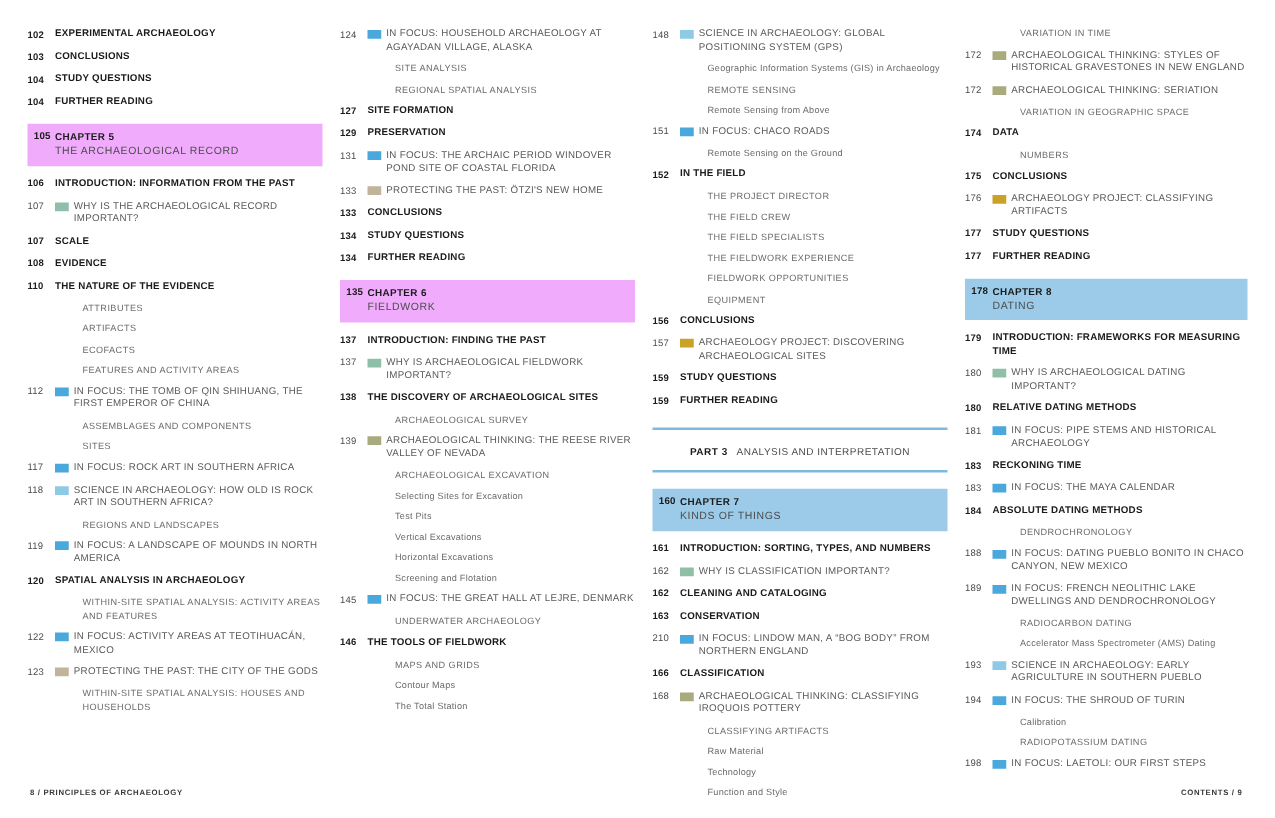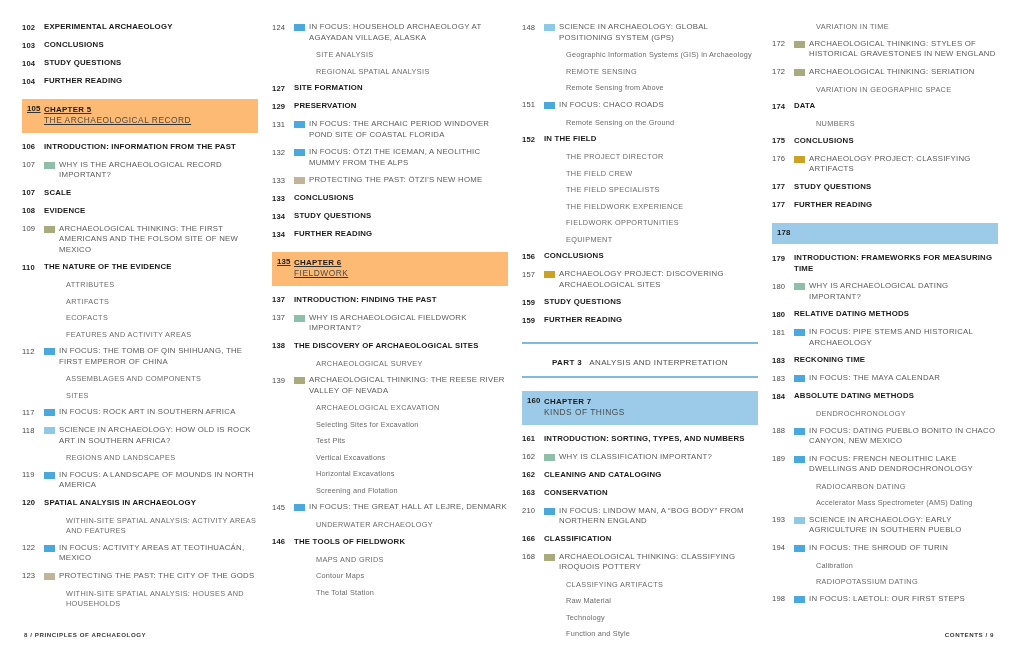--- a/index.html
+++ b/index.html
@@ -86,21 +86,21 @@
   }
   .chapter .ctitle { flex: 1 1 auto; }
   .chapter .cline1 {
     font-size: 7.9px; font-weight: bold; color: #1b1b1b;
     letter-spacing: .3px; line-height: 11px;
   }
   .chapter .cline2 {
     font-size: 8.4px; color: #4c4c4c;
     letter-spacing: .5px; line-height: 11.5px;
   }
-  .chapter.green { background: #fdba74; text-decoration: underline; }
+  .chapter.green { background: #f0abfc; }
   .chapter.blue  { background: #9bcbe8; }
 
   
   .partbar {
     margin: 16px 0 13px 0;
     border-top: 2.5px solid #7fb9dd;
     border-bottom: 2.5px solid #7fb9dd;
     padding: 7px 0 7px 0;
     text-align: center;
   }
@@ -164,25 +164,20 @@
           <div class="txt">WHY IS THE ARCHAEOLOGICAL RECORD IMPORTANT?</div>
         </div>
         <div class="entry lvl-h1">
           <div class="pg">107</div>
           <div class="txt">SCALE</div>
         </div>
         <div class="entry lvl-h1">
           <div class="pg">108</div>
           <div class="txt">EVIDENCE</div>
         </div>
-        <div class="entry lvl-box">
-          <div class="pg">109</div>
-          <span class="mk" style="background: rgb(169, 171, 126);"></span>
-          <div class="txt">ARCHAEOLOGICAL THINKING: THE FIRST AMERICANS AND THE FOLSOM SITE OF NEW MEXICO</div>
-        </div>
         <div class="entry lvl-h1">
           <div class="pg">110</div>
           <div class="txt">THE NATURE OF THE EVIDENCE</div>
         </div>
         <div class="entry lvl-sub indent-1">
           <div class="pg"></div>
           <div class="txt">ATTRIBUTES</div>
         </div>
         <div class="entry lvl-sub indent-1">
           <div class="pg"></div>
@@ -270,25 +265,20 @@
           <div class="txt">SITE FORMATION</div>
         </div>
         <div class="entry lvl-h1">
           <div class="pg">129</div>
           <div class="txt">PRESERVATION</div>
         </div>
         <div class="entry lvl-box">
           <div class="pg">131</div>
           <span class="mk" style="background: rgb(74, 168, 221);"></span>
           <div class="txt">IN FOCUS: THE ARCHAIC PERIOD WINDOVER POND SITE OF COASTAL FLORIDA</div>
-        </div>
-        <div class="entry lvl-box">
-          <div class="pg">132</div>
-          <span class="mk" style="background: rgb(74, 168, 221);"></span>
-          <div class="txt">IN FOCUS: ÖTZI THE ICEMAN, A NEOLITHIC MUMMY FROM THE ALPS</div>
         </div>
         <div class="entry lvl-box">
           <div class="pg">133</div>
           <span class="mk" style="background: rgb(194, 179, 155);"></span>
           <div class="txt">PROTECTING THE PAST: ÖTZI'S NEW HOME</div>
         </div>
         <div class="entry lvl-h1">
           <div class="pg">133</div>
           <div class="txt">CONCLUSIONS</div>
         </div>
@@ -546,20 +536,24 @@
         <div class="entry lvl-h1">
           <div class="pg">177</div>
           <div class="txt">STUDY QUESTIONS</div>
         </div>
         <div class="entry lvl-h1">
           <div class="pg">177</div>
           <div class="txt">FURTHER READING</div>
         </div>
         <div class="chapter blue">
           <div class="pg">178</div>
+          <div class="ctitle">
+            <div class="cline1">CHAPTER 8</div>
+            <div class="cline2">DATING</div>
+          </div>
         </div>
         <div class="entry lvl-h1">
           <div class="pg">179</div>
           <div class="txt">INTRODUCTION: FRAMEWORKS FOR MEASURING TIME</div>
         </div>
         <div class="entry lvl-box">
           <div class="pg">180</div>
           <span class="mk" style="background: rgb(143, 191, 168);"></span>
           <div class="txt">WHY IS ARCHAEOLOGICAL DATING IMPORTANT?</div>
         </div>

